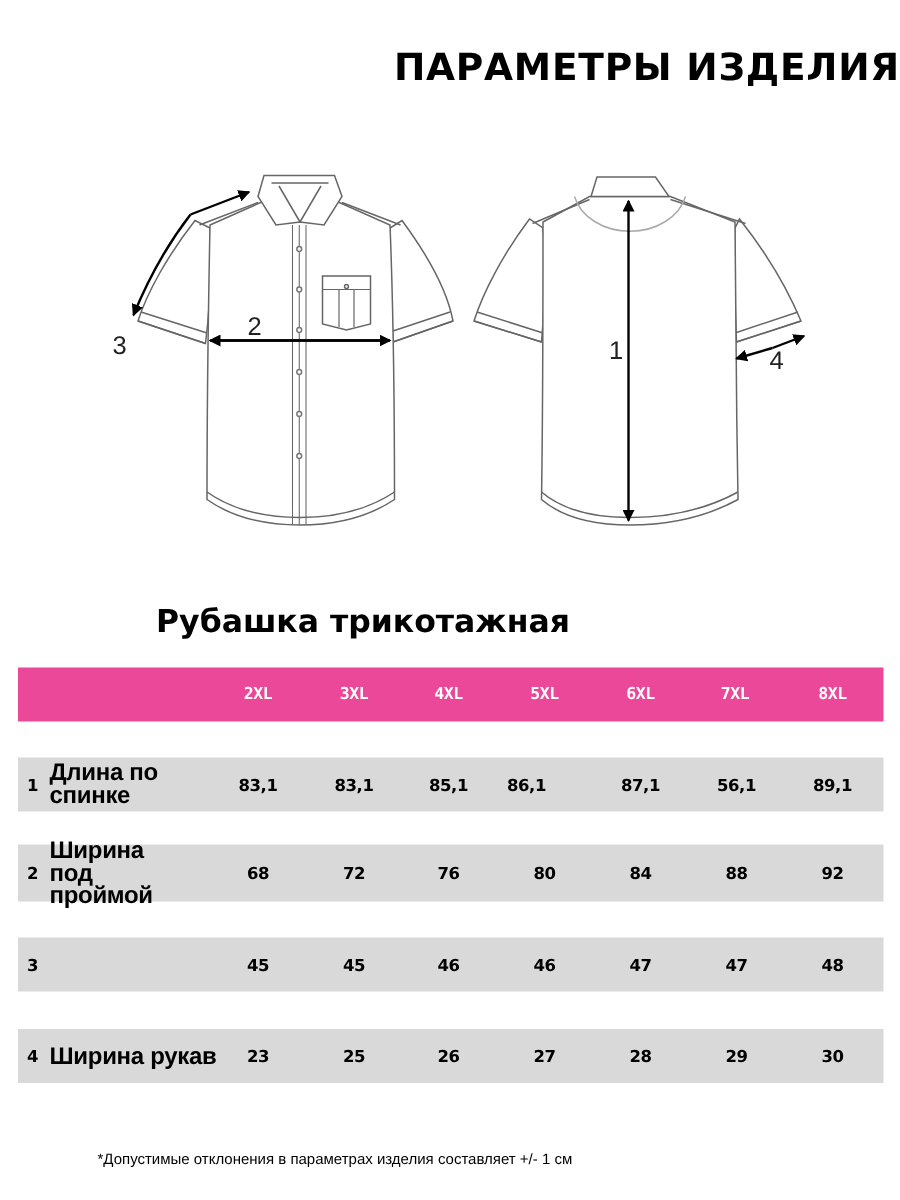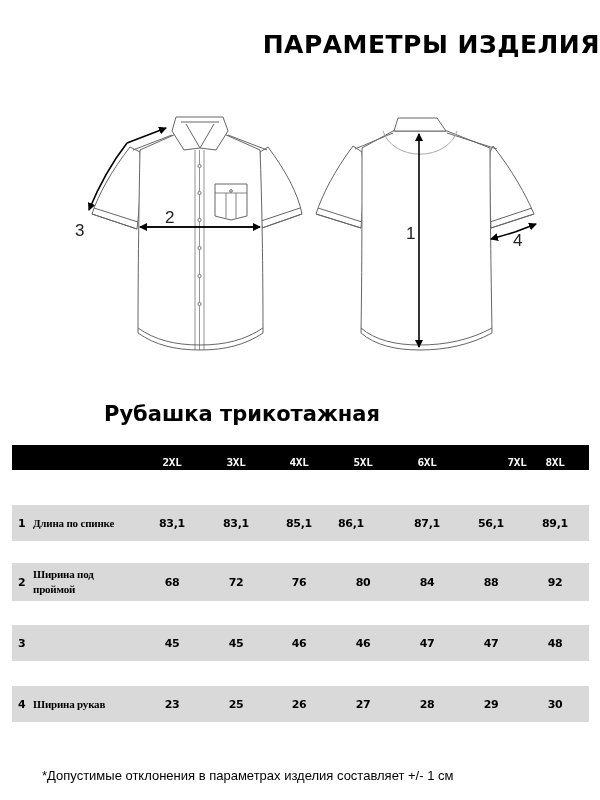--- a/index.html
+++ b/index.html
@@ -1,27 +1,27 @@
 <!DOCTYPE html>
 <html><head>
 <meta charset="utf-8">
 <style>
   html, body { margin:0; padding:0; background:#ffffff; }
   body { width:600px; height:800px; position:relative; overflow:hidden; font-family:"DejaVu Sans", sans-serif; color:#000; }
   .title { position:absolute; left:0; top:30px; width:600px; text-align:right; font-family:"DejaVu Sans", sans-serif; font-weight:bold; font-size:25px; letter-spacing:0.5px; }
   .diagram { position:absolute; left:0; top:95px; width:600px; height:270px; }
   .subtitle { position:absolute; left:0; top:402px; width:484px; text-align:center; font-family:"DejaVu Sans", sans-serif; font-weight:bold; font-size:21px; }
   .table { position:absolute; left:12px; top:445px; width:577px; }
-  .thead { position:absolute; left:0; top:0; width:577px; height:25px; background:#000000; }
+  .thead { position:absolute; left:0; top:0; width:577px; height:36px; background:#ec4899; }
   .th { position:absolute; top:0; height:36px; line-height:36px; color:#fff; font-family:"DejaVu Sans Mono", monospace; font-weight:bold; font-size:11px; text-align:center; width:50px; margin-left:-25px; letter-spacing:-0.3px; }
   .row { position:absolute; left:0; width:577px; background:#d9d9d9; }
   .row .num { position:absolute; left:6px; top:0; height:100%; display:flex; align-items:center; font-weight:bold; font-size:11px; font-family:"DejaVu Sans", sans-serif; }
-  .row .label { position:absolute; left:21px; top:0; height:100%; display:flex; align-items:center; font-weight:bold; font-size:11px; font-family:Liberation Serif, serif; line-height:15px; width:120px; letter-spacing:-0.2px; }
+  .row .label { position:absolute; left:21px; top:0; height:100%; display:flex; align-items:center; font-weight:bold; font-size:16px; font-family:Liberation Sans, sans-serif; line-height:15px; width:120px; letter-spacing:-0.2px; }
   .row .val { position:absolute; top:0; height:100%; display:flex; align-items:center; justify-content:center; width:50px; margin-left:-25px; font-weight:bold; font-size:11px; font-family:"DejaVu Sans", sans-serif; letter-spacing:-0.3px; }
-  .note { position:absolute; left:0; top:768px; width:544px; text-align:center; font-family:"Liberation Sans", sans-serif; font-size:13px; color:#000; padding-left:42px; box-sizing:border-box; text-align:left; }
+  .note { position:absolute; left:0; top:768px; width:544px; text-align:center; font-family:"Liberation Sans", sans-serif; font-size:10px; color:#000; padding-left:65px; box-sizing:border-box; text-align:left; }
   .num-label { font-family:"Liberation Sans", sans-serif; font-size:17px; fill:#222; }
 </style>
 </head>
 <body>
 
 <div class="title">ПАРАМЕТРЫ ИЗДЕЛИЯ</div>
 
 <div class="diagram">
   <svg width="600" height="270" viewBox="0 95 600 270" xmlns="http://www.w3.org/2000/svg">
     <defs>
@@ -105,21 +105,21 @@
 
 <div class="subtitle">Рубашка трикотажная</div>
 
 <div class="table">
   <div class="thead">
     <div class="th" style="left:160px">2XL</div>
     <div class="th" style="left:224px">3XL</div>
     <div class="th" style="left:287px">4XL</div>
     <div class="th" style="left:351px">5XL</div>
     <div class="th" style="left:415px">6XL</div>
-    <div class="th" style="left:505px">7XL</div>
+    <div class="th" style="left:478px">7XL</div>
     <div class="th" style="left:543px">8XL</div>
   </div>
 
   <div class="row" style="top:60px;height:36px">
     <span class="num">1</span>
     <span class="label">Длина по спинке</span>
     <span class="val" style="left:160px">83,1</span>
     <span class="val" style="left:224px">83,1</span>
     <span class="val" style="left:287px">85,1</span>
     <span class="val" style="left:339px">86,1</span>

